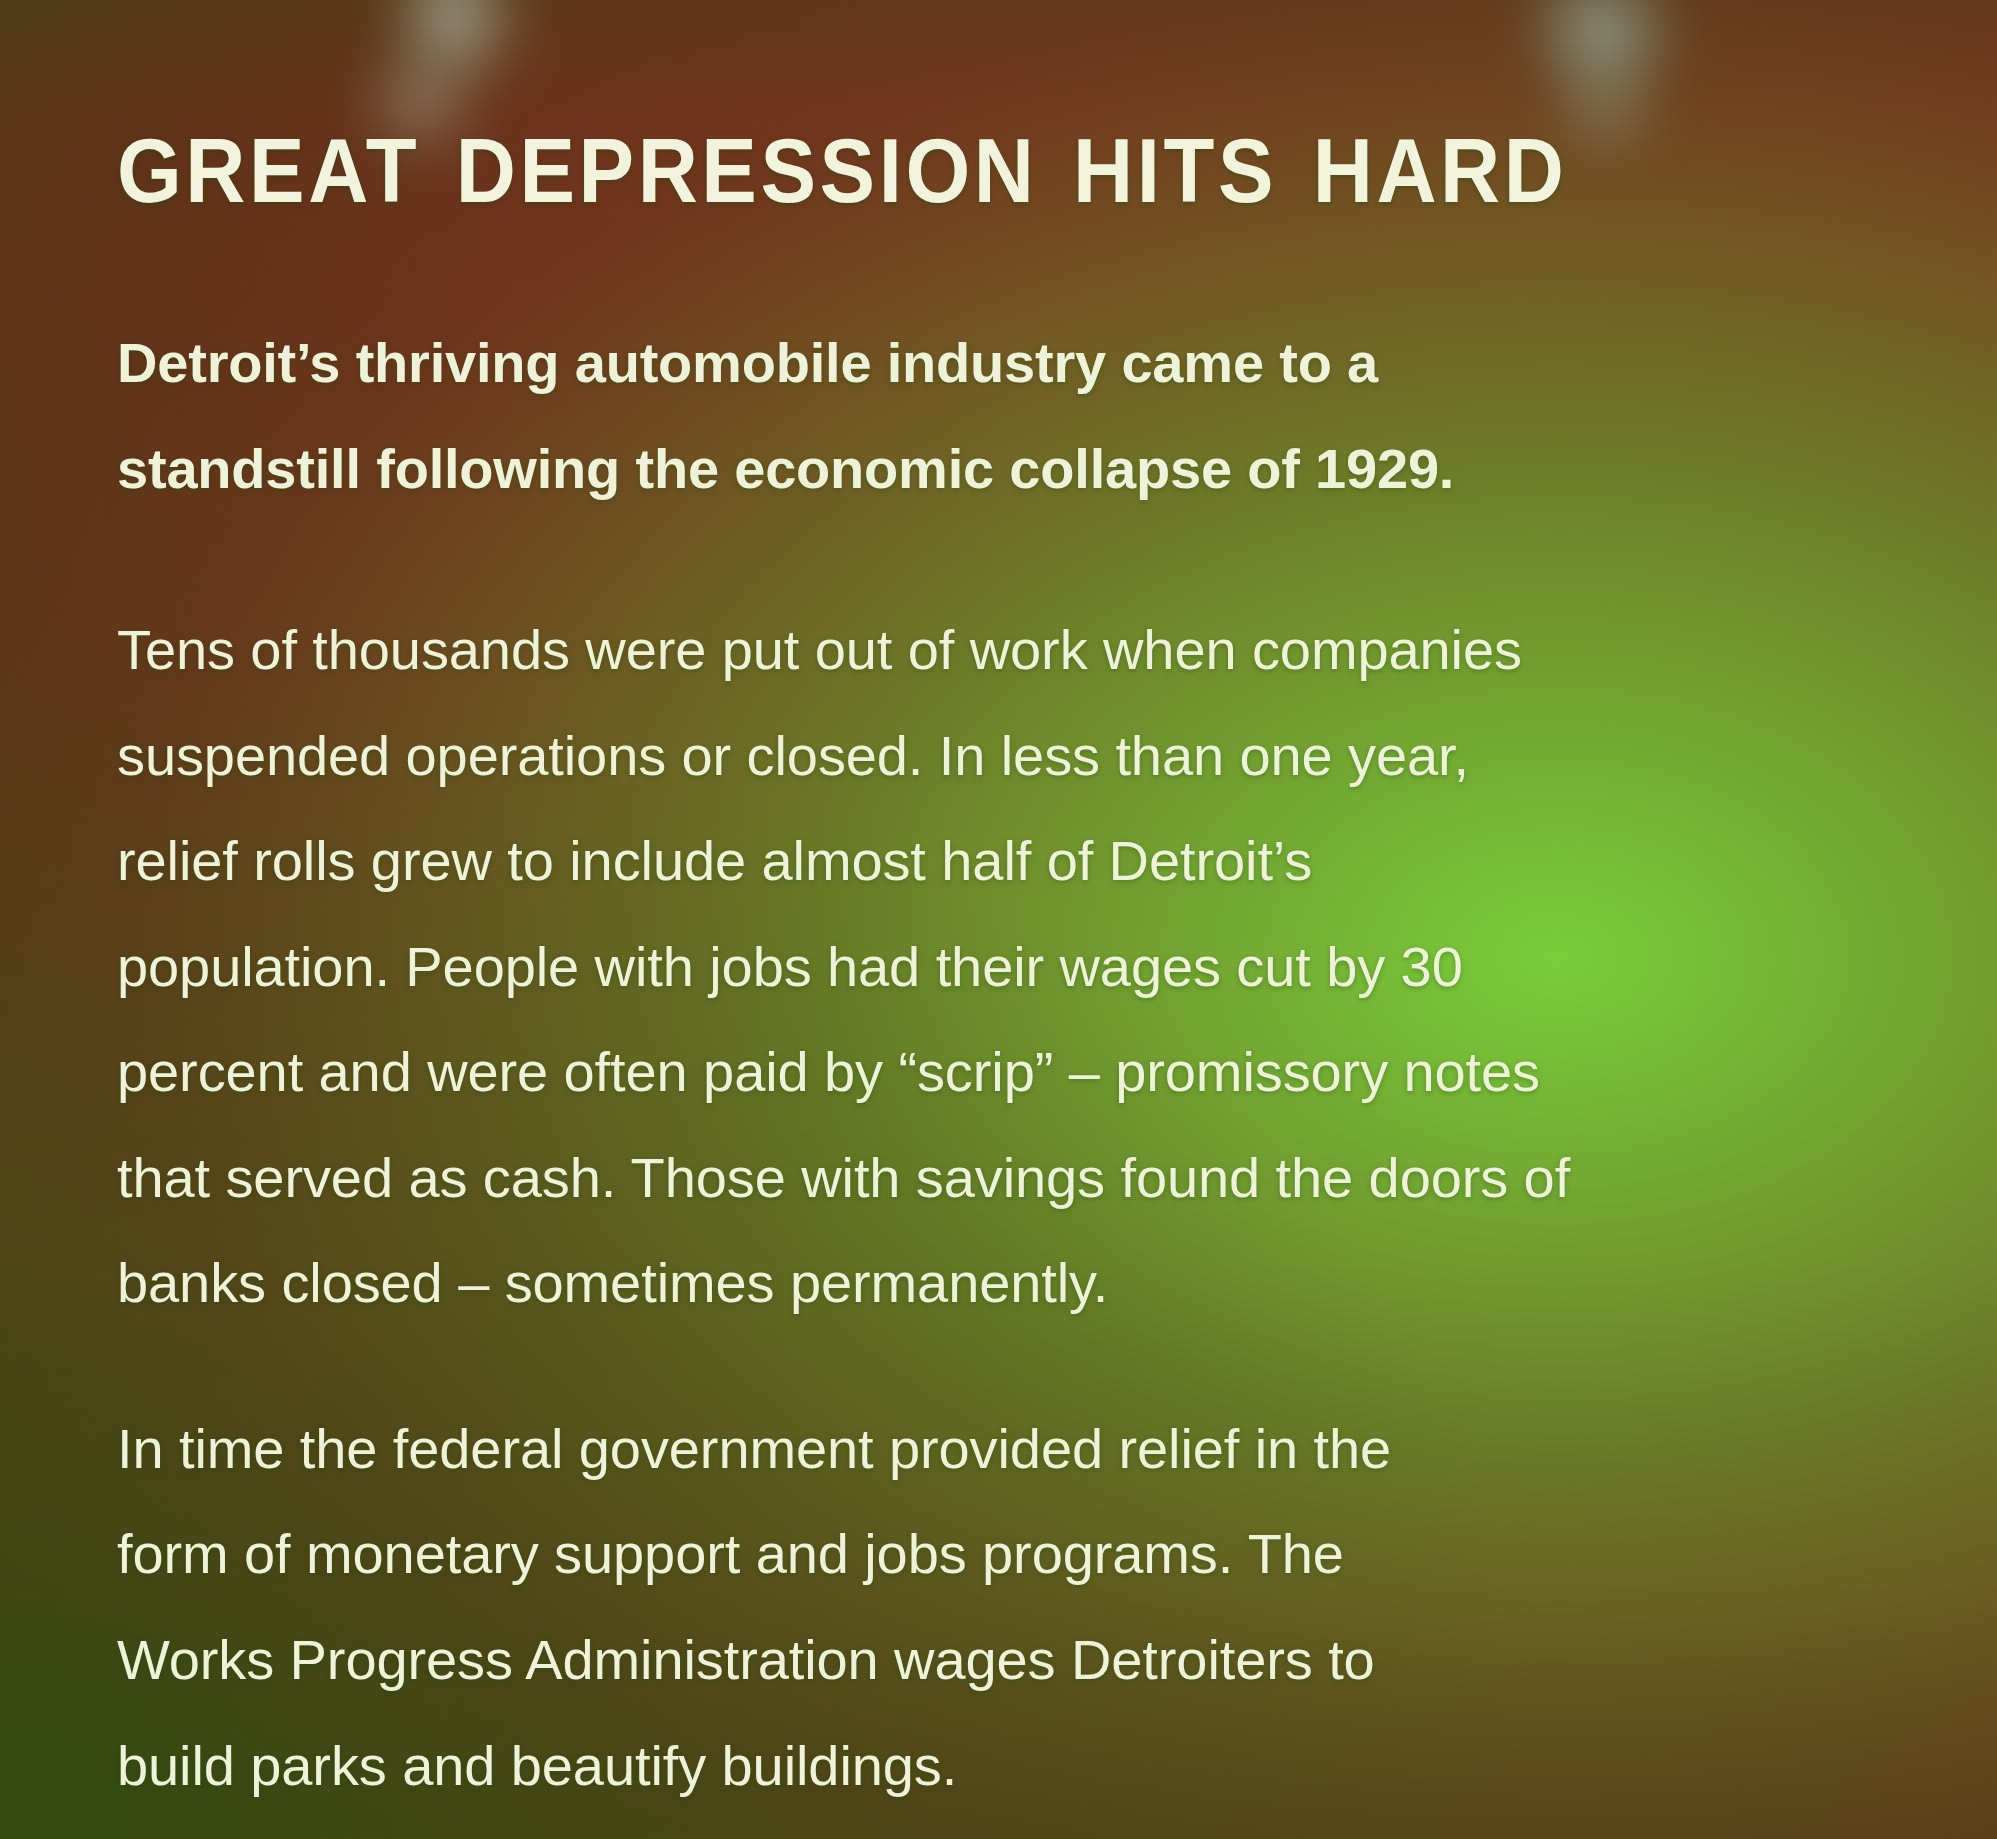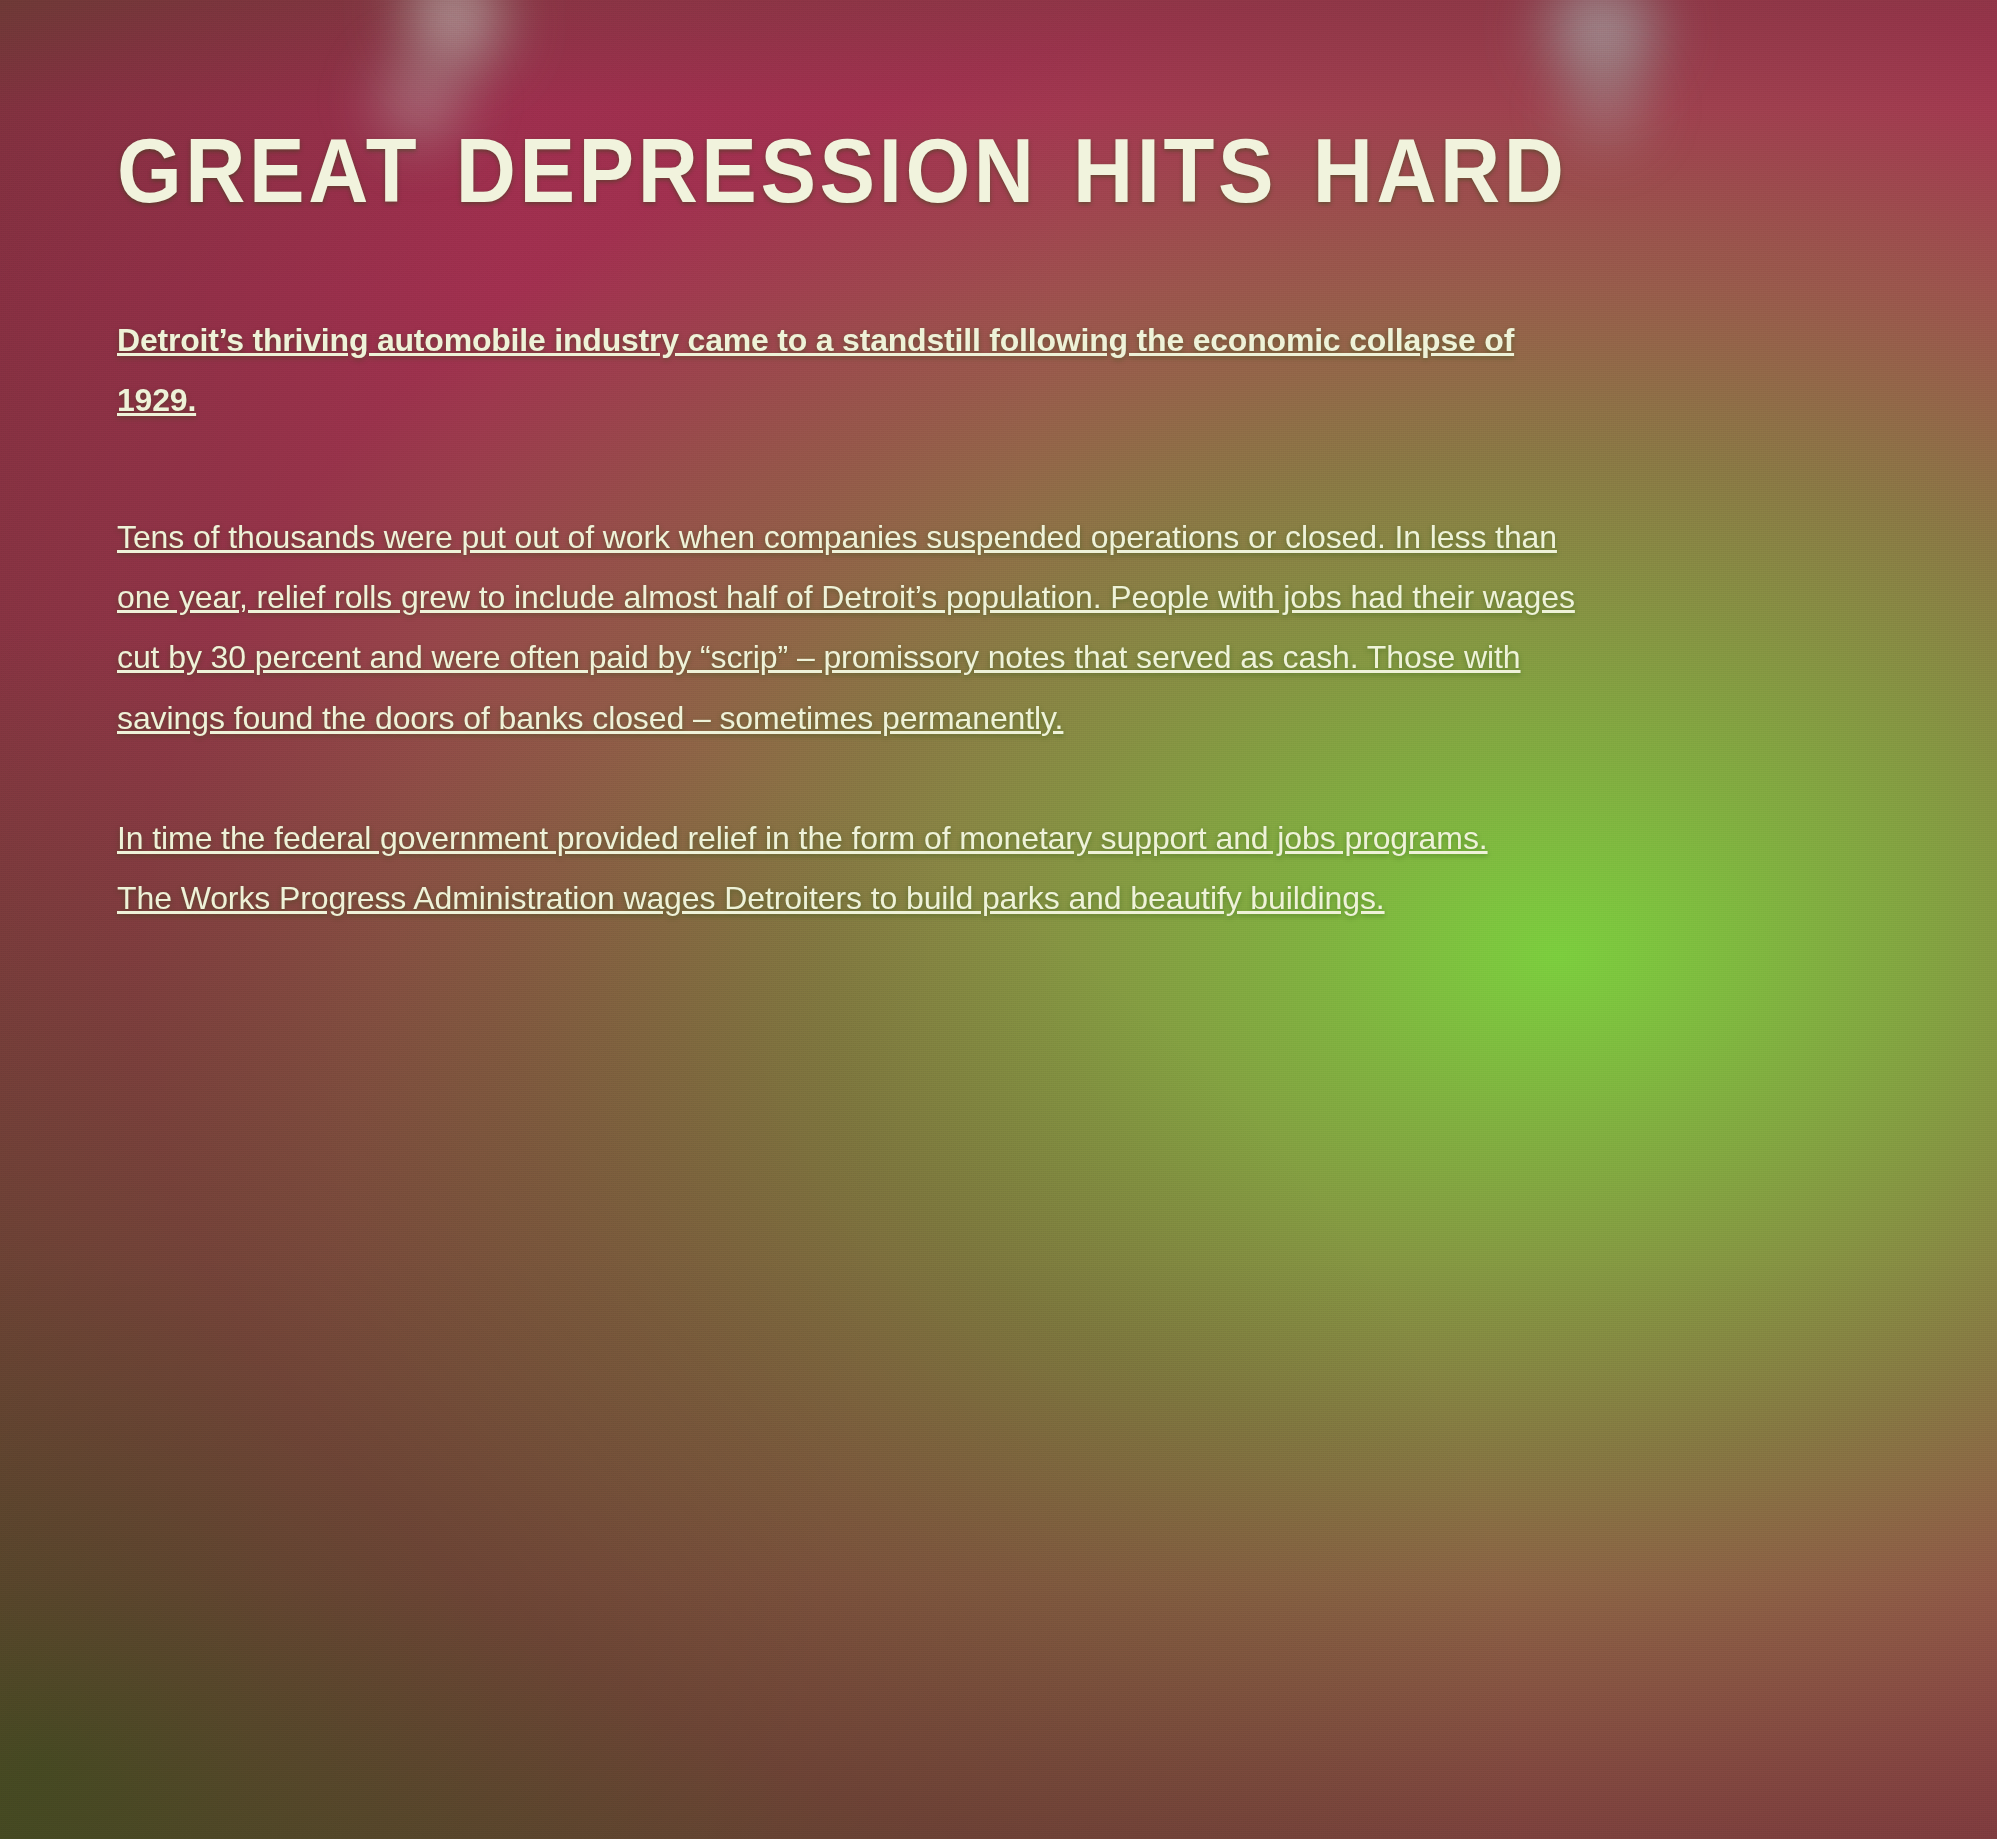--- a/index.html
+++ b/index.html
@@ -9,21 +9,21 @@
     background: #000;
   }
 
   #panel {
     position: relative;
     width: 1997px;
     height: 1839px;
     overflow: hidden;
     font-family: "Liberation Sans", sans-serif;
     
-    background-color: #be185d;
+    background-color: #7f1d1d;
     isolation: isolate;
   }
 
   
   .bg-layer {
     position: absolute;
     inset: 0;
     pointer-events: none;
   }
 
@@ -139,28 +139,27 @@
     text-transform: uppercase;
     transform: scaleX(0.915);
     transform-origin: left center;
     margin: 0 0 94px 0;
     text-shadow: 0 2px 4.9px rgba(20, 76, 10, 0.40);
     white-space: nowrap;
   }
 
   .para {
     color: #eef2d8;
-    font-size: 32px;
+    font-size: 56px;
     line-height: 1.885;
     font-weight: 400;
     letter-spacing: -0.1px;
     margin: 0 0 60px 0;
     max-width: 1658px;
     text-shadow: 0 2px 4.9px rgba(20, 76, 10, 0.35);
-    text-decoration: underline;
   }
 
   .para.lead {
     font-weight: 700;
     letter-spacing: -0.2px;
     margin-bottom: 76px;
     max-width: 1414px;
   }
 
   .para.p2 { max-width: 1463px; }

